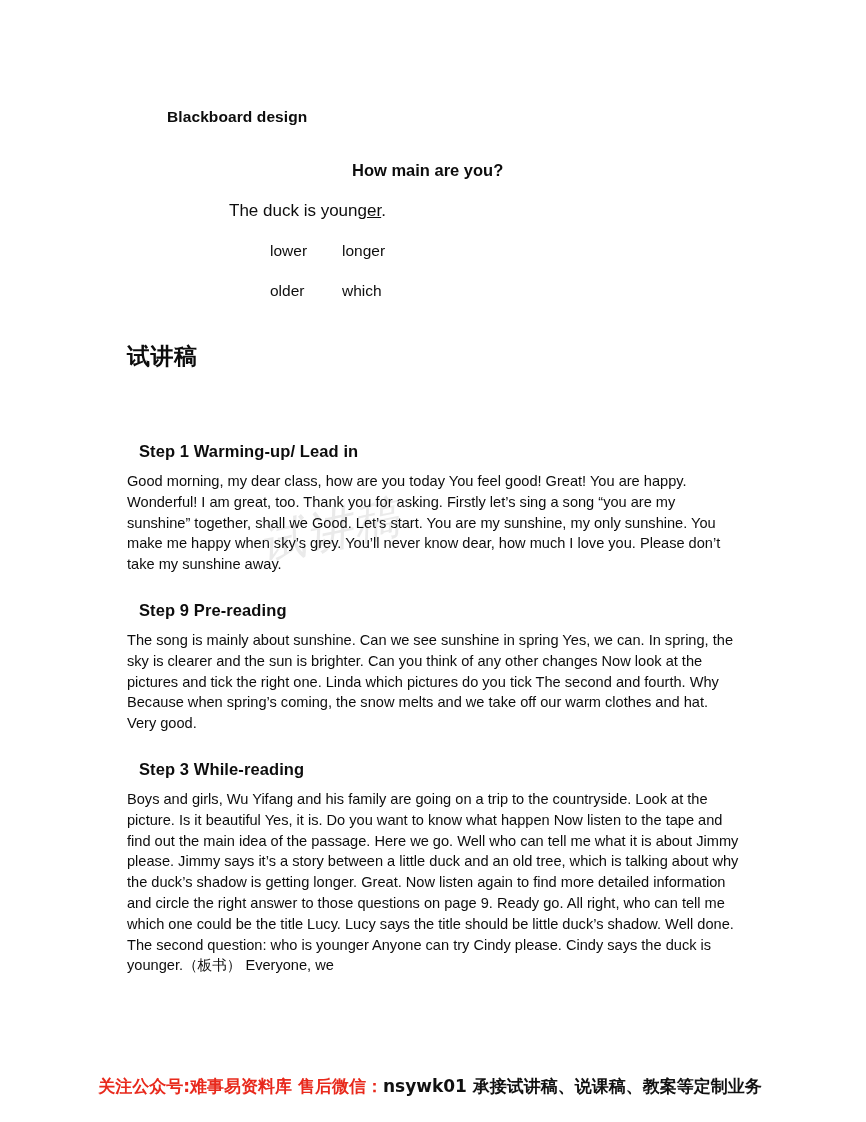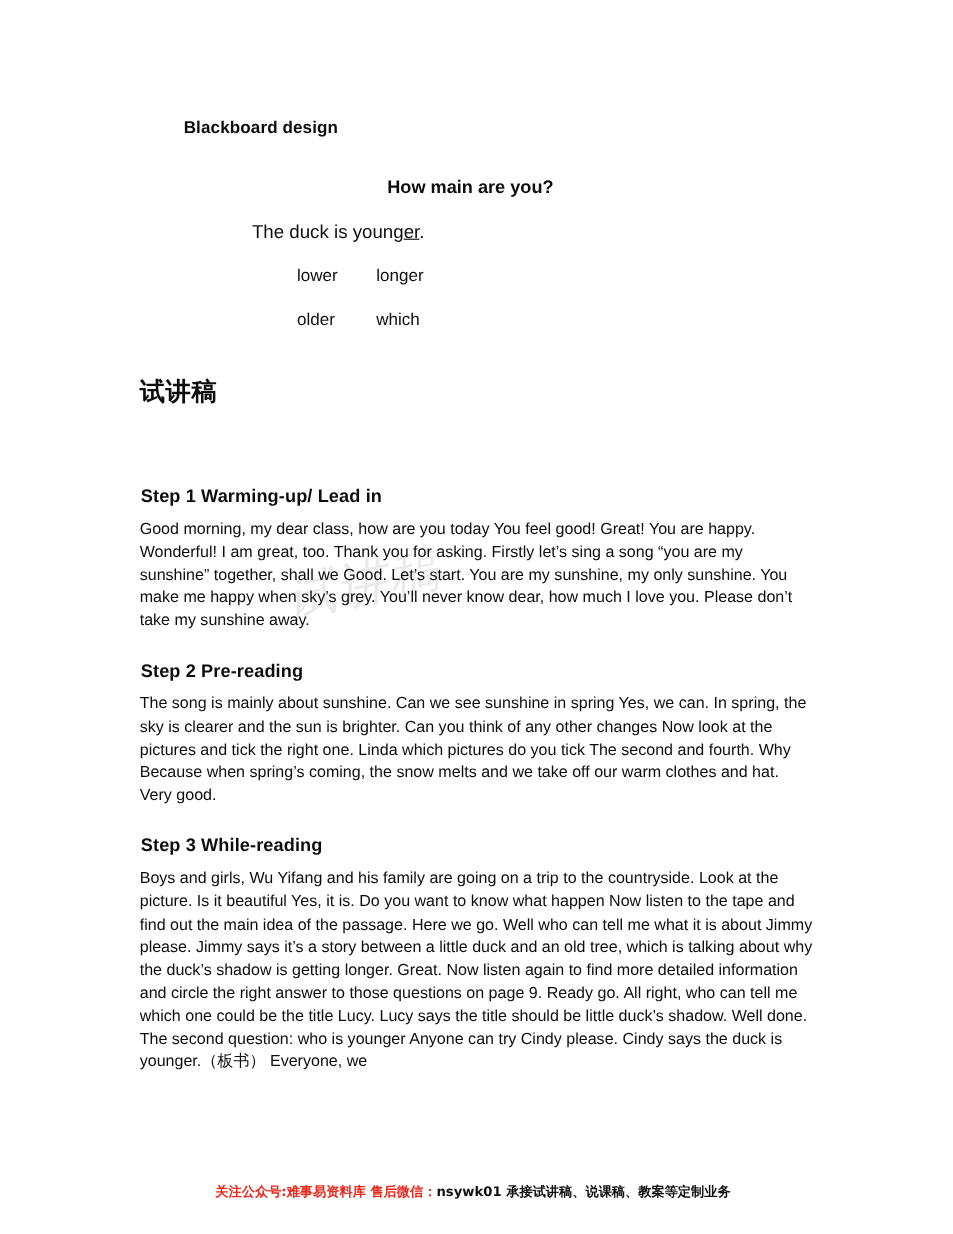--- a/index.html
+++ b/index.html
@@ -77,21 +77,21 @@
 
   .content {
     position: absolute;
     left: 127px;
     top: 440px;
     width: 612px;
   }
   .step-head {
     font-size: 16.5px;
     font-weight: bold;
-    margin: 0 0 6px 1px;
+    margin: 0 0 6px 12px;
     letter-spacing: 0.1px;
   }
   .para {
     font-size: 14.6px;
     line-height: 20.8px;
     margin: 0;
     text-align: left;
   }
   .block { margin-bottom: 26px; }
   .block .para { margin-top: 10px; }
@@ -112,21 +112,21 @@
     letter-spacing: 2px;
   }
 
   
   .footer {
     position: absolute;
     left: 0;
     top: 1075px;
     width: 860px;
     text-align: center;
-    font-size: 12px;
+    font-size: 17px;
     font-weight: bold;
     font-family: "DejaVu Sans", "Liberation Sans", sans-serif;
     white-space: nowrap;
   }
   .footer .red { color: #e8291c; }
   .footer .black { color: #111111; }
 </style>
 </head>
 <body>
 
@@ -152,21 +152,21 @@
   <div class="watermark">试讲稿</div>
 
   <div class="content">
 
     <div class="block first">
       <div class="step-head">Step 1 Warming-up/ Lead in</div>
       <p class="para">Good morning, my dear class, how are you today You feel good! Great! You are happy. Wonderful! I am great, too. Thank you for asking. Firstly let’s sing a song “you are my sunshine” together, shall we Good. Let’s start. You are my sunshine, my only sunshine. You make me happy when sky’s grey. You’ll never know dear, how much I love you. Please don’t take my sunshine away.</p>
     </div>
 
     <div class="block">
-      <div class="step-head">Step 2 Pre-reading</div>
+      <div class="step-head">Step 9 Pre-reading</div>
       <p class="para">The song is mainly about sunshine. Can we see sunshine in spring Yes, we can. In spring, the sky is clearer and the sun is brighter. Can you think of any other changes Now look at the pictures and tick the right one. Linda which pictures do you tick The second and fourth. Why Because when spring’s coming, the snow melts and we take off our warm clothes and hat. Very good.</p>
     </div>
 
     <div class="block">
       <div class="step-head">Step 3 While-reading</div>
       <p class="para">Boys and girls, Wu Yifang and his family are going on a trip to the countryside. Look at the picture. Is it beautiful Yes, it is. Do you want to know what happen Now listen to the tape and find out the main idea of the passage. Here we go. Well who can tell me what it is about Jimmy please. Jimmy says it’s a story between a little duck and an old tree, which is talking about why the duck’s shadow is getting longer. Great. Now listen again to find more detailed information and circle the right answer to those questions on page 9. Ready go. All right, who can tell me which one could be the title Lucy. Lucy says the title should be little duck’s shadow. Well done. The second question: who is younger Anyone can try Cindy please. Cindy says the duck is younger.（板书） Everyone, we</p>
     </div>
 
   </div>
 

